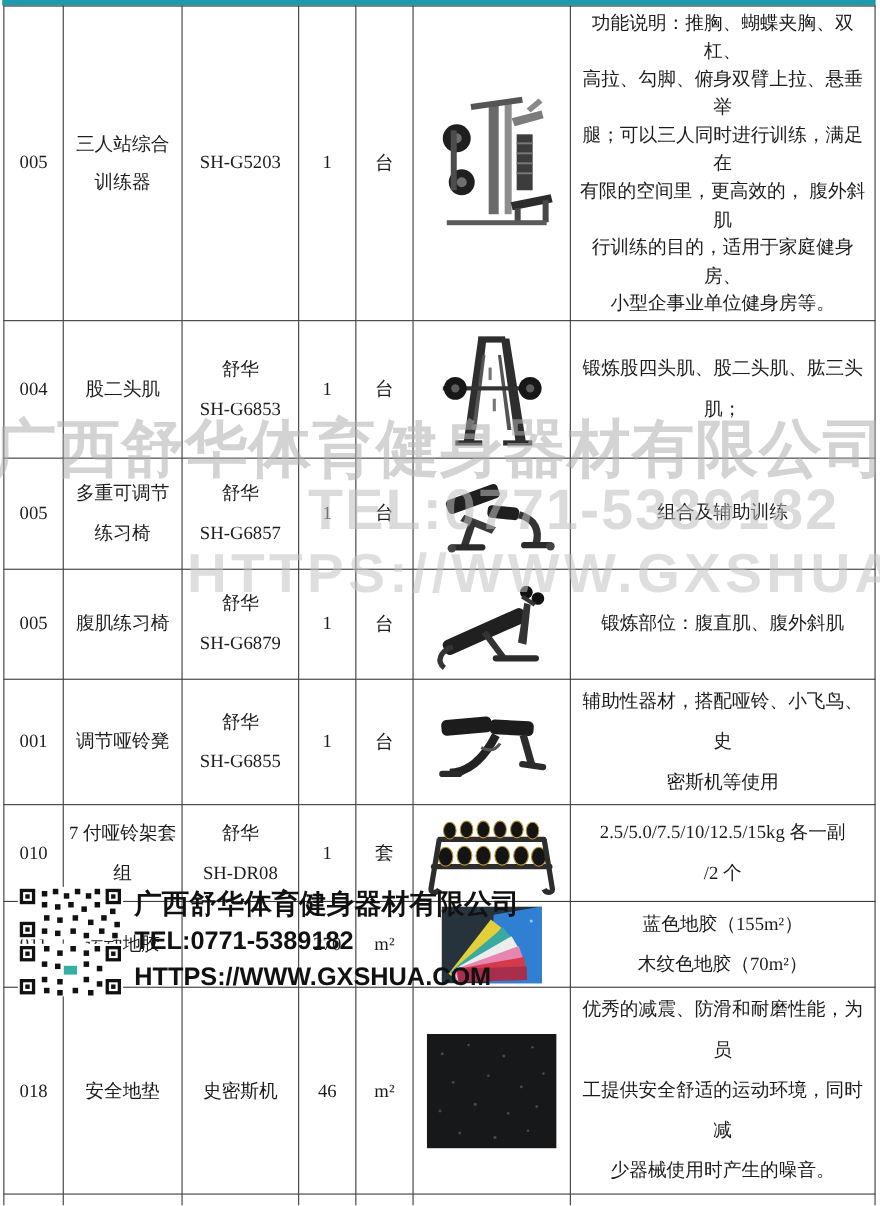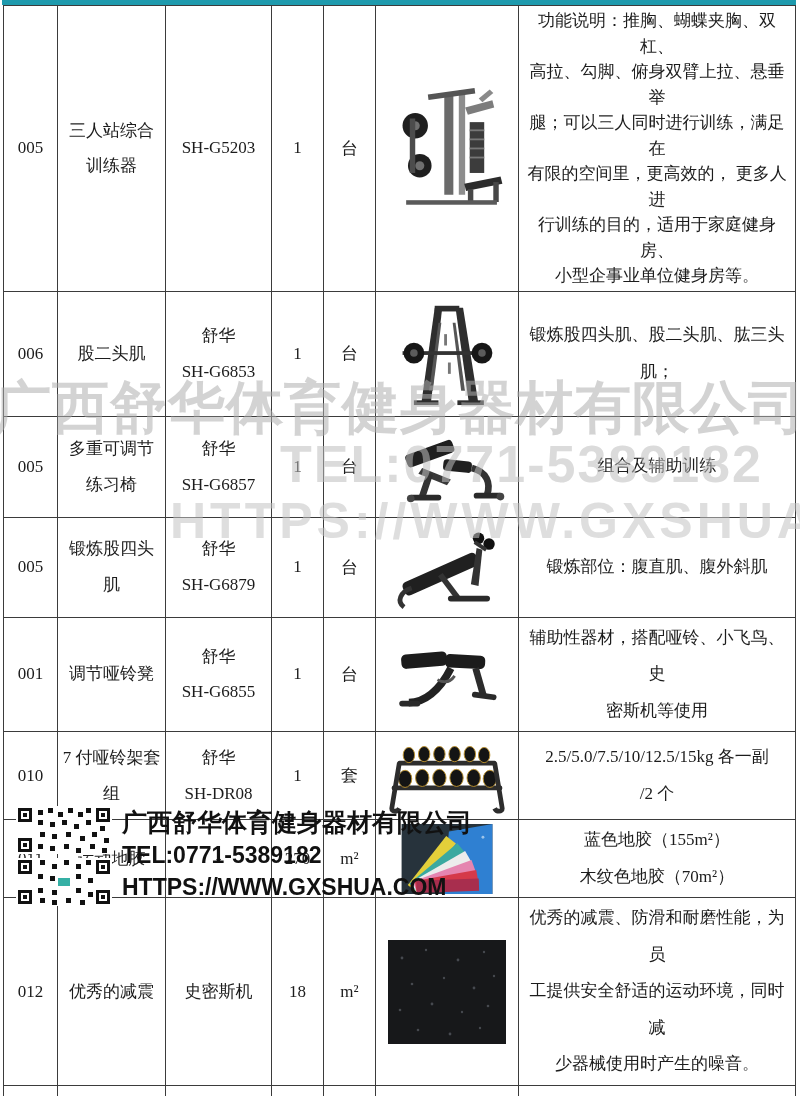--- a/index.html
+++ b/index.html
@@ -69,27 +69,27 @@
               <rect x="90" y="82" width="16" height="2" fill="#777"></rect>
             <path d="M84 112 L124 104 L126 112 L86 120 Z" fill="#2c2c2c"></path>
             <rect x="88" y="118" width="6" height="16" fill="#474747"></rect>
             <rect x="116" y="110" width="6" height="22" fill="#474747"></rect>
             <rect x="20" y="130" width="100" height="5" fill="#5a5a5a"></rect>
           </svg>
         </td>
         <td class="c-desc tight">功能说明：推胸、蝴蝶夹胸、双杠、
 高拉、勾脚、俯身双臂上拉、悬垂举
 腿；可以三人同时进行训练，满足在
-有限的空间里，更高效的， 更多人进
+有限的空间里，更高效的， 腹外斜肌
 行训练的目的，适用于家庭健身房、
 小型企事业单位健身房等。</td>
       </tr>
 
       <tr style="height:125px">
-        <td class="c-no">006</td>
+        <td class="c-no">004</td>
         <td class="c-name">股二头肌</td>
         <td class="c-model">舒华
 SH-G6853</td>
         <td class="c-qty">1</td>
         <td class="c-unit">台</td>
         <td class="c-img">
           <svg width="104" height="116" viewBox="0 0 110 122">
             <path d="M28 112 L42 12 L50 12 L38 112 Z" fill="#2e2e2e"></path>
             <path d="M78 112 L64 12 L72 12 L88 112 Z" fill="#2e2e2e"></path>
             <rect x="42" y="10" width="26" height="6" fill="#2e2e2e"></rect>
@@ -128,21 +128,21 @@
             <rect x="94" y="72" width="30" height="6" rx="3" fill="#2a2a2a"></rect>
             <circle cx="28" cy="78" r="4" fill="#444"></circle>
               <circle cx="122" cy="76" r="4" fill="#444"></circle>
           </svg>
         </td>
         <td class="c-desc">组合及辅助训练</td>
       </tr>
 
       <tr style="height:100px">
         <td class="c-no">005</td>
-        <td class="c-name">锻炼股四头肌</td>
+        <td class="c-name">腹肌练习椅</td>
         <td class="c-model">舒华
 SH-G6879</td>
         <td class="c-qty">1</td>
         <td class="c-unit">台</td>
         <td class="c-img">
           <svg width="128" height="92" viewBox="0 0 134 96">
             <rect x="18" y="48" width="84" height="15" rx="5" fill="#202020" transform="rotate(-24 60 55)"></rect>
             <circle cx="100" cy="18" r="6" fill="#111"></circle>
               <circle cx="111" cy="24" r="6" fill="#111"></circle>
             <path d="M96 22 L108 30" stroke="#333" stroke-width="4"></path>
@@ -230,24 +230,24 @@
               <rect x="0" y="-12" width="66" height="13" fill="#a82e4e" transform="rotate(-2)"></rect>
             </g>
             <circle cx="86" cy="14" r="1.5" fill="#9ec3e8"></circle>
           </svg>
         </td>
         <td class="c-desc">蓝色地胶（155m²）
 木纹色地胶（70m²）</td>
       </tr>
 
       <tr style="height:110px">
-        <td class="c-no">012</td>
-        <td class="c-name">优秀的减震</td>
+        <td class="c-no">018</td>
+        <td class="c-name">安全地垫</td>
         <td class="c-model">史密斯机</td>
-        <td class="c-qty">18</td>
+        <td class="c-qty">46</td>
         <td class="c-unit">m²</td>
         <td class="c-img">
           <svg width="118" height="104" viewBox="0 0 118 104">
             <rect x="0" y="0" width="118" height="104" fill="#17181a"></rect>
             <g fill="#46494f">
               <circle cx="14" cy="18" r="1.4"></circle>
                 <circle cx="38" cy="10" r="1.2"></circle>
                 <circle cx="70" cy="20" r="1.4"></circle>
               <circle cx="96" cy="12" r="1.2"></circle>
                 <circle cx="24" cy="44" r="1.3"></circle>

